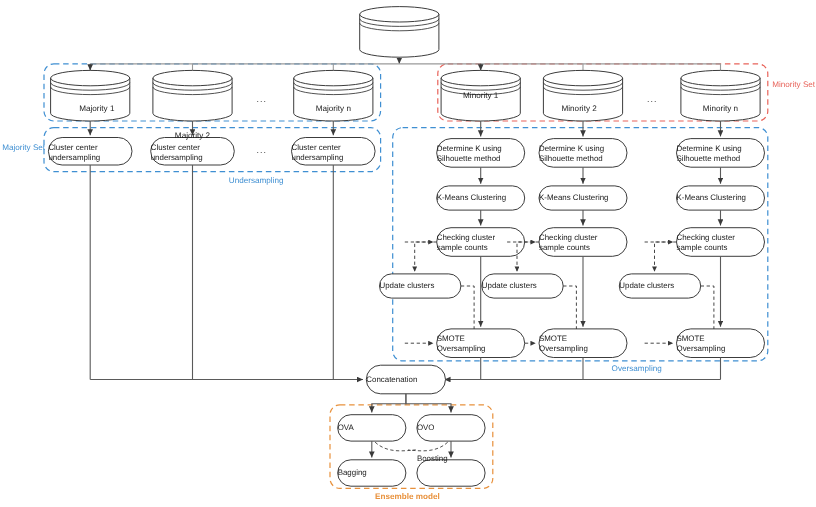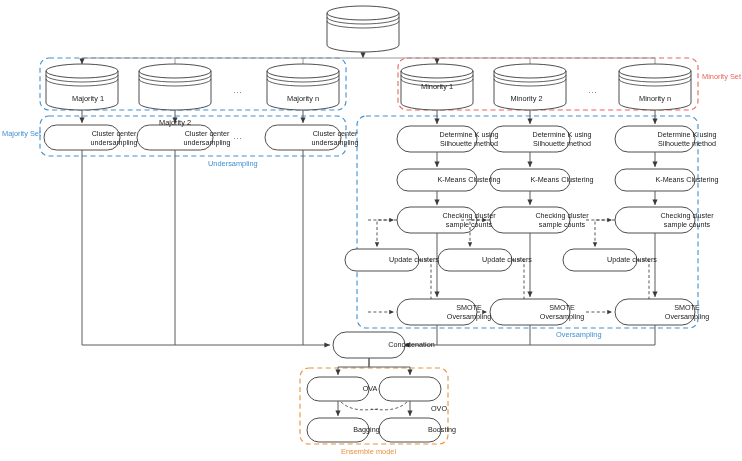--- a/index.html
+++ b/index.html
@@ -2,22 +2,22 @@
 <html><head>
 <meta charset="utf-8">
 <style>
   html,body{margin:0;padding:0;background:#ffffff;}
   body{width:742px;height:461px;position:relative;overflow:hidden;
        font-family:"Liberation Sans",sans-serif;color:#1a1a1a;}
   #canvas{position:absolute;left:0;top:0;width:742px;height:461px;}
   svg.layer{position:absolute;left:0;top:0;width:742px;height:461px;}
 
   
-  .node-label{position:absolute;text-align:center;font-size:7.2px;line-height:9px;
-              color:#1a1a1a;pointer-events:none;margin-left:32px;}
+  .node-label{position:absolute;font-size:7.2px;line-height:9px;
+              color:#1a1a1a;pointer-events:none;}
   .cyl-label{position:absolute;text-align:center;font-size:7.4px;line-height:9px;color:#1a1a1a;}
   .ell{position:absolute;text-align:center;font-size:8px;color:#444;letter-spacing:1px;}
 
   .grp-label{position:absolute;font-size:7.4px;line-height:9px;white-space:nowrap;}
   .blue{color:#3f8fd2;}
   .red{color:#e8635a;}
   .orange{color:#e8913c;}
 </style>
 </head>
 <body>
@@ -167,21 +167,21 @@
 
     <rect x="307" y="418" width="62" height="24" rx="12" fill="#fff" stroke="#3a3a3a" stroke-width="0.9"></rect>
     <rect x="379" y="418" width="62" height="24" rx="12" fill="#fff" stroke="#3a3a3a" stroke-width="0.9"></rect>
   </svg>
 
 
   <div class="grp-label blue" style="left:2px;top:84px;margin-top:45px;">Majority Set</div>
   <div class="grp-label red" style="left:702px;top:72px;">Minority Set</div>
   <div class="grp-label blue" style="left:208px;top:159px;">Undersampling</div>
   <div class="grp-label blue" style="left:556px;top:330px;">Oversampling</div>
-  <div class="grp-label orange" style="left:341px;top:447px;">Ensemble model</div>
+  <div class="grp-label orange" style="left:341px;top:447px;font-weight:bold;">Ensemble model</div>
 
   <div class="cyl-label" style="left:46px;top:94px;width:84px;">Majority 1</div>
   <div class="cyl-label" style="left:139px;top:94px;width:72px;margin-top:24px;">Majority 2</div>
   <div class="cyl-label" style="left:267px;top:94px;width:72px;">Majority n</div>
   <div class="ell" style="left:222px;top:86px;width:32px;">...</div>
 
   <div class="cyl-label" style="left:401px;top:82px;width:72px;">Minority 1</div>
   <div class="cyl-label" style="left:494px;top:94px;width:65px;">Minority 2</div>
   <div class="cyl-label" style="left:619px;top:94px;width:72px;">Minority n</div>
   <div class="ell" style="left:577px;top:86px;width:32px;">...</div>
@@ -243,17 +243,17 @@
     <div>Oversampling</div>
   </div>
   <div class="node-label" style="left:615px;top:303px;width:80px;">
     <div>SMOTE</div>
     <div>Oversampling</div>
   </div>
 
   <div class="node-label" style="left:333px;top:340px;width:93px;">Concatenation</div>
 
   <div class="node-label" style="left:307px;top:384px;width:62px;">OVA</div>
-  <div class="node-label" style="left:379px;top:404px;width:56px;">OVO</div>
+  <div class="node-label" style="left:379px;top:384px;width:56px;">OVO</div>
   <div class="node-label" style="left:307px;top:425px;width:55px;">Bagging</div>
-  <div class="node-label" style="left:379px;top:425px;width:62px;">Boosting</div>
+  <div class="node-label" style="left:379px;top:412px;width:62px;">Boosting</div>
 
 </div>
 
 </body></html>

